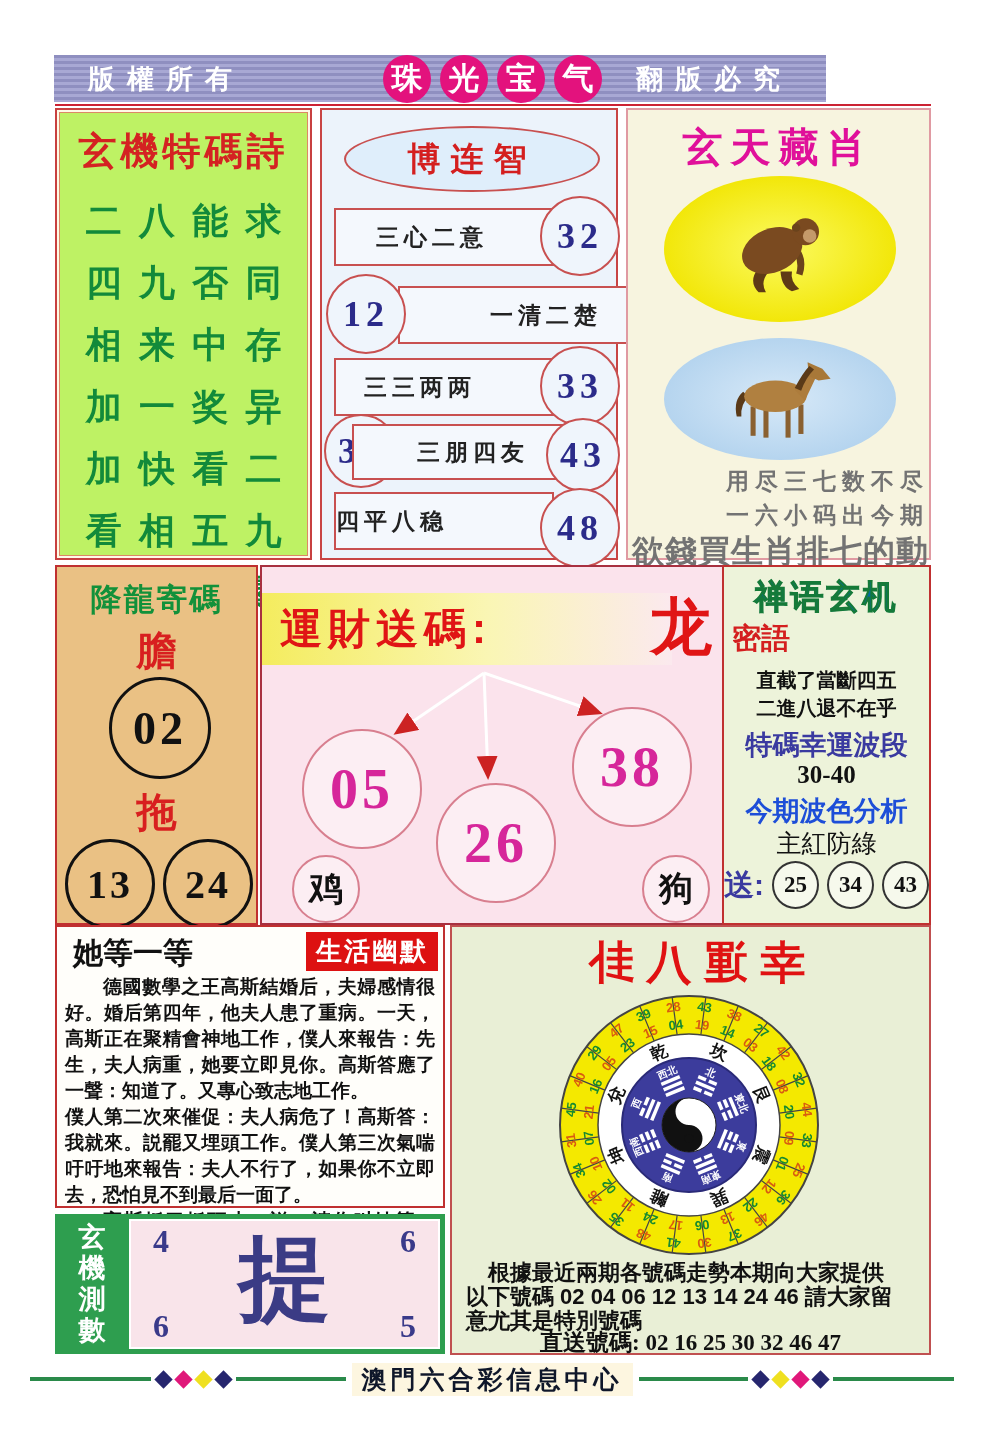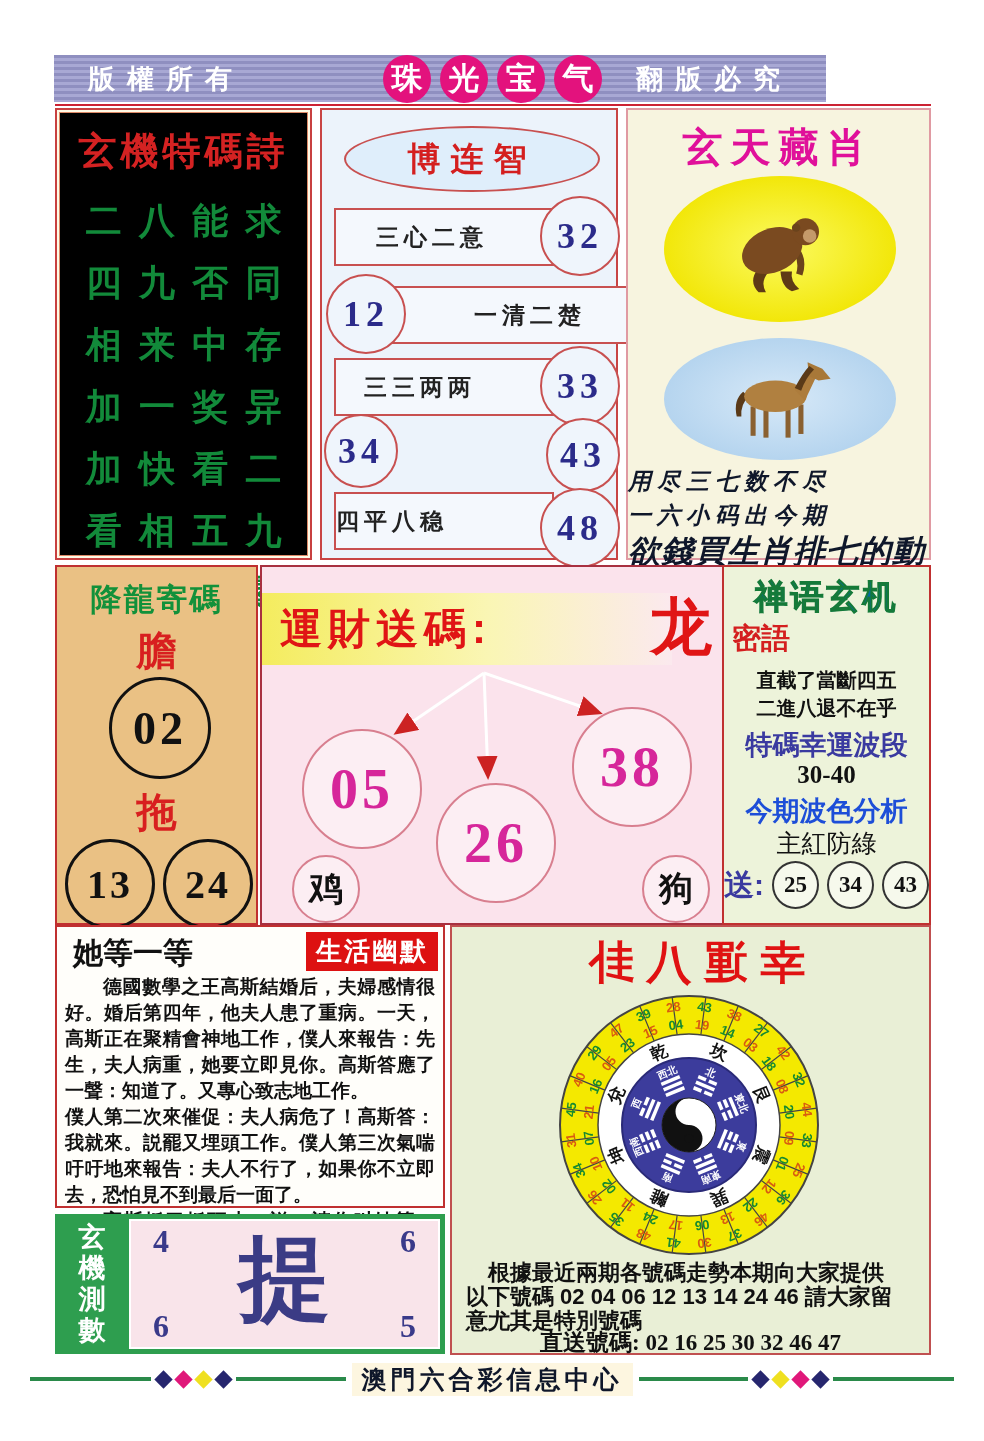--- a/index.html
+++ b/index.html
@@ -13,21 +13,21 @@
     background:repeating-linear-gradient(180deg,#8f8fc0 0 3px,#a8a8d4 3px 6px);
     display:flex;align-items:center;justify-content:space-between;padding:0 34px;
     color:#fff;font-size:27px;font-weight:bold;letter-spacing:12px;}
   #title-circles{left:54px;top:53px;width:877px;height:51px;display:flex;
     align-items:center;justify-content:center;gap:9px;pointer-events:none;}
   .tcircle{width:48px;height:48px;border-radius:50%;background:#e3127d;color:#fff;
     display:flex;align-items:center;justify-content:center;font-size:31px;font-weight:bold;}
   #header-underline{left:55px;top:104px;width:876px;height:2px;background:#c23;}
 
   
-  #poem{left:55px;top:108px;width:257px;height:452px;background:#000000;
+  #poem{left:55px;top:108px;width:257px;height:452px;background:#bef264;
     border:2px solid #c84040;box-shadow:inset 0 0 0 2px #fffbe6, inset 0 0 0 3px #d86;}
   #poem .ttl{margin-top:16px;text-align:center;color:#d42222;font-weight:bold;
     font-size:38px;letter-spacing:4px;}
   #poem-grid{display:grid;grid-template-columns:repeat(4,1fr);row-gap:13px;
     padding:20px 20px 0 20px;text-align:center;color:#128a3a;font-weight:bold;font-size:36px;}
 
   
   #blz{left:320px;top:108px;width:298px;height:452px;background:#ecf3fb;border:2px solid #c84444;}
   #blz .oval{position:absolute;left:22px;top:16px;width:252px;height:62px;border:2px solid #c85050;
     border-radius:50%;background:#dfeefb;display:flex;align-items:center;justify-content:center;
@@ -39,21 +39,21 @@
     font-family:"Liberation Serif",serif;font-weight:bold;font-size:36px;letter-spacing:5px;}
 
   
   #xtcx{left:626px;top:108px;width:305px;height:452px;background:#f7f4df;border:2px solid #e09aa2;}
   #xtcx .ttl{margin-top:10px;text-align:center;color:#e0109a;font-weight:bold;font-size:40px;letter-spacing:8px;}
   .ellipse{position:absolute;border-radius:50%;display:flex;align-items:center;justify-content:center;}
   #ell-yellow{left:36px;top:66px;width:232px;height:146px;
     background:radial-gradient(ellipse at center,#fbfa60 0%,#f2e70a 70%);}
   #ell-blue{left:36px;top:228px;width:232px;height:122px;
     background:radial-gradient(ellipse at center,#d7e9f8 0%,#b3d3ee 75%);}
-  .xt-line{position:absolute;width:100%;text-align:left;color:#0f172a;font-weight:bold;font-style:italic;}
+  .xt-line{position:absolute;width:100%;text-align:right;color:#737373;font-weight:bold;}
 
   
   #jl{left:55px;top:565px;width:203px;height:360px;background:#eac184;border:2px solid #c03030;}
   #jl .ttl{margin-top:12px;text-align:center;color:#12913a;font-weight:bold;font-size:31px;letter-spacing:2px;}
   .jl-red{position:absolute;width:100%;text-align:center;color:#d81f1f;font-weight:bold;font-size:40px;}
   .jl-circ{position:absolute;border:3px solid #111;border-radius:50%;display:flex;align-items:center;
     justify-content:center;color:#111;font-family:"Liberation Serif",serif;font-weight:bold;}
 
   
   #yc{left:260px;top:565px;width:554px;height:360px;background:#fbe3ec;border:2px solid #a83040;}
@@ -162,25 +162,26 @@
         <span>随</span>
         <span>八</span>
         <span>零</span>
       </div>
   </div>
 
   <div id="blz" class="box">
     <div class="oval">博连智</div>
     <div class="blz-rect" style="left:12px;top:98px;width:216px;height:54px;padding-left:40px;">三心二意</div>
     <div class="blz-circ" style="left:218px;top:86px;width:76px;height:76px;">32</div>
-    <div class="blz-rect" style="left:60px;top:176px;width:222px;height:54px;padding-left:90px;">一清二楚</div>
+    <div class="blz-rect" style="left:76px;top:176px;width:222px;height:54px;padding-left:90px;">一清二楚</div>
     <div class="blz-circ" style="left:4px;top:164px;width:76px;height:76px;">12</div>
     <div class="blz-rect" style="left:12px;top:248px;width:216px;height:54px;padding-left:28px;">三三两两</div>
     <div class="blz-circ" style="left:218px;top:236px;width:76px;height:76px;">33</div>
     <div class="blz-circ" style="left:2px;top:304px;width:70px;height:70px;">34</div>
+    <div class="blz-rect" style="left:30px;top:314px;width:238px;height:52px;justify-content:center;">三朋四友</div>
     <div class="blz-circ" style="left:224px;top:308px;width:70px;height:70px;">43</div>
     <div class="blz-rect" style="left:12px;top:382px;width:216px;height:54px;padding-left:0;">四平八稳</div>
     <div class="blz-circ" style="left:218px;top:378px;width:76px;height:76px;">48</div>
   </div>
 
   <div id="xtcx" class="box">
     <div class="ttl">玄天藏肖</div>
     <div id="ell-yellow" class="ellipse">
       <svg width="125" height="95" viewBox="0 0 120 90">
         <path d="M38 64 q-9 12 1 22 l7 0 q-6 -10 3 -20 z" fill="#5e3a16"></path>

